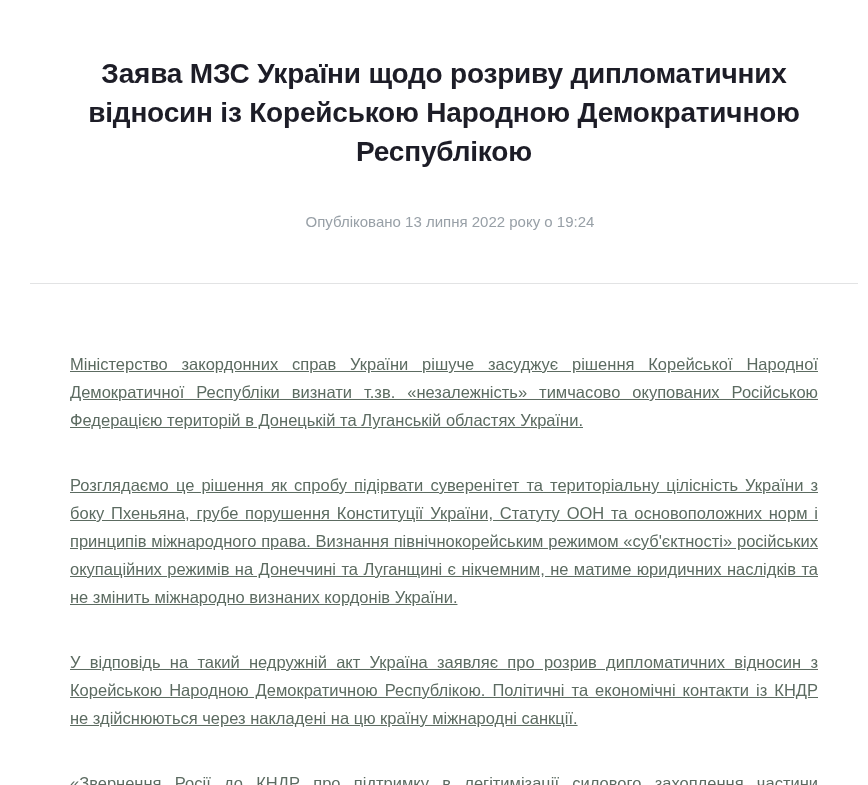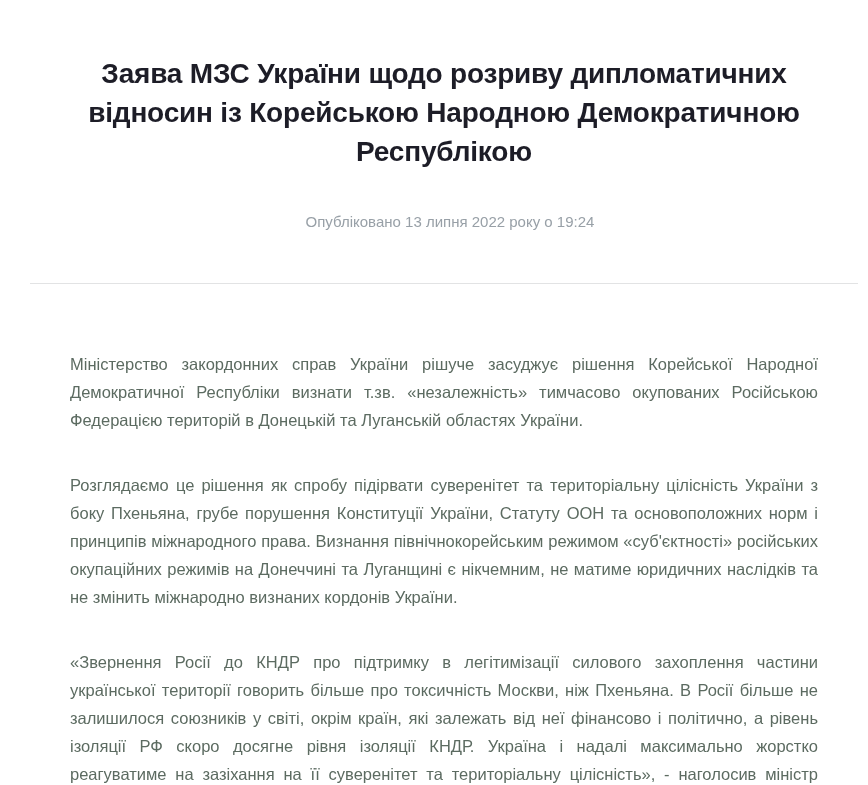--- a/index.html
+++ b/index.html
@@ -59,35 +59,37 @@
   }
   .article-body{
     padding:36px 30px 0 30px;
   }
   .article-body p{
     font-size:16.5px;
     line-height:28px;
     color:var(--body-color);
     text-align:justify;
     margin-bottom:17px;
+    text-decoration:underline;
   }
 </style>
 </head>
 <body>
 
 <div class="page">
 
   <header class="article-header">
     <h1 class="article-title">Заява МЗС України щодо розриву дипломатичних відносин із Корейською Народною Демократичною Республікою</h1>
 
     <div class="article-date">Опубліковано 13 липня 2022 року о 19:24</div>
 
   </header>
 
   <hr class="divider">
 
   <main class="article-body">
     <p>Міністерство закордонних справ України рішуче засуджує рішення Корейської Народної Демократичної Республіки визнати т.зв. «незалежність» тимчасово окупованих Російською Федерацією територій в Донецькій та Луганській областях України.</p>
     <p>Розглядаємо це рішення як спробу підірвати суверенітет та територіальну цілісність України з боку Пхеньяна, грубе порушення Конституції України, Статуту ООН та основоположних норм і принципів міжнародного права. Визнання північнокорейським режимом «суб'єктності» російських окупаційних режимів на Донеччині та Луганщині є нікчемним, не матиме юридичних наслідків та не змінить міжнародно визнаних кордонів України.</p>
+    <p>У відповідь на такий недружній акт Україна заявляє про розрив дипломатичних відносин з Корейською Народною Демократичною Республікою. Політичні та економічні контакти із КНДР не здійснюються через накладені на цю країну міжнародні санкції.</p>
     <p>«Звернення Росії до КНДР про підтримку в легітимізації силового захоплення частини української території говорить більше про токсичність Москви, ніж Пхеньяна. В Росії більше не залишилося союзників у світі, окрім країн, які залежать від неї фінансово і політично, а рівень ізоляції РФ скоро досягне рівня ізоляції КНДР. Україна і надалі максимально жорстко реагуватиме на зазіхання на її суверенітет та територіальну цілісність», - наголосив міністр закордонних справ України Дмитро Кулеба.</p>
   </main>
 
 </div>
 
 </body></html>

